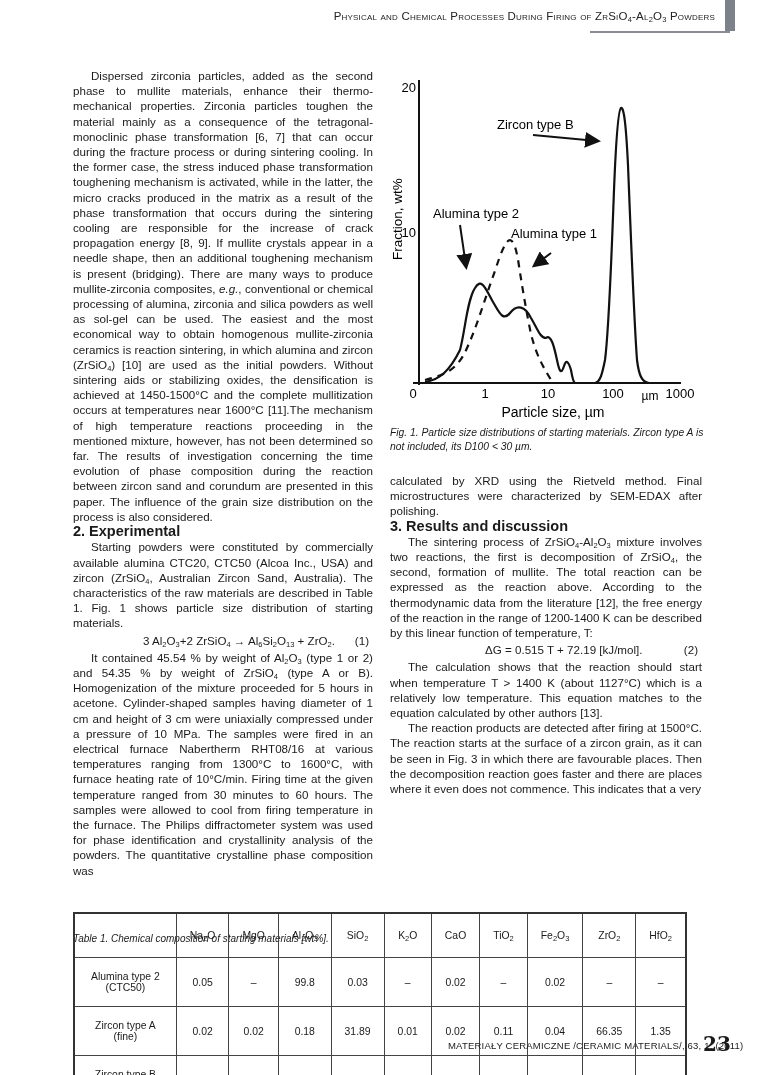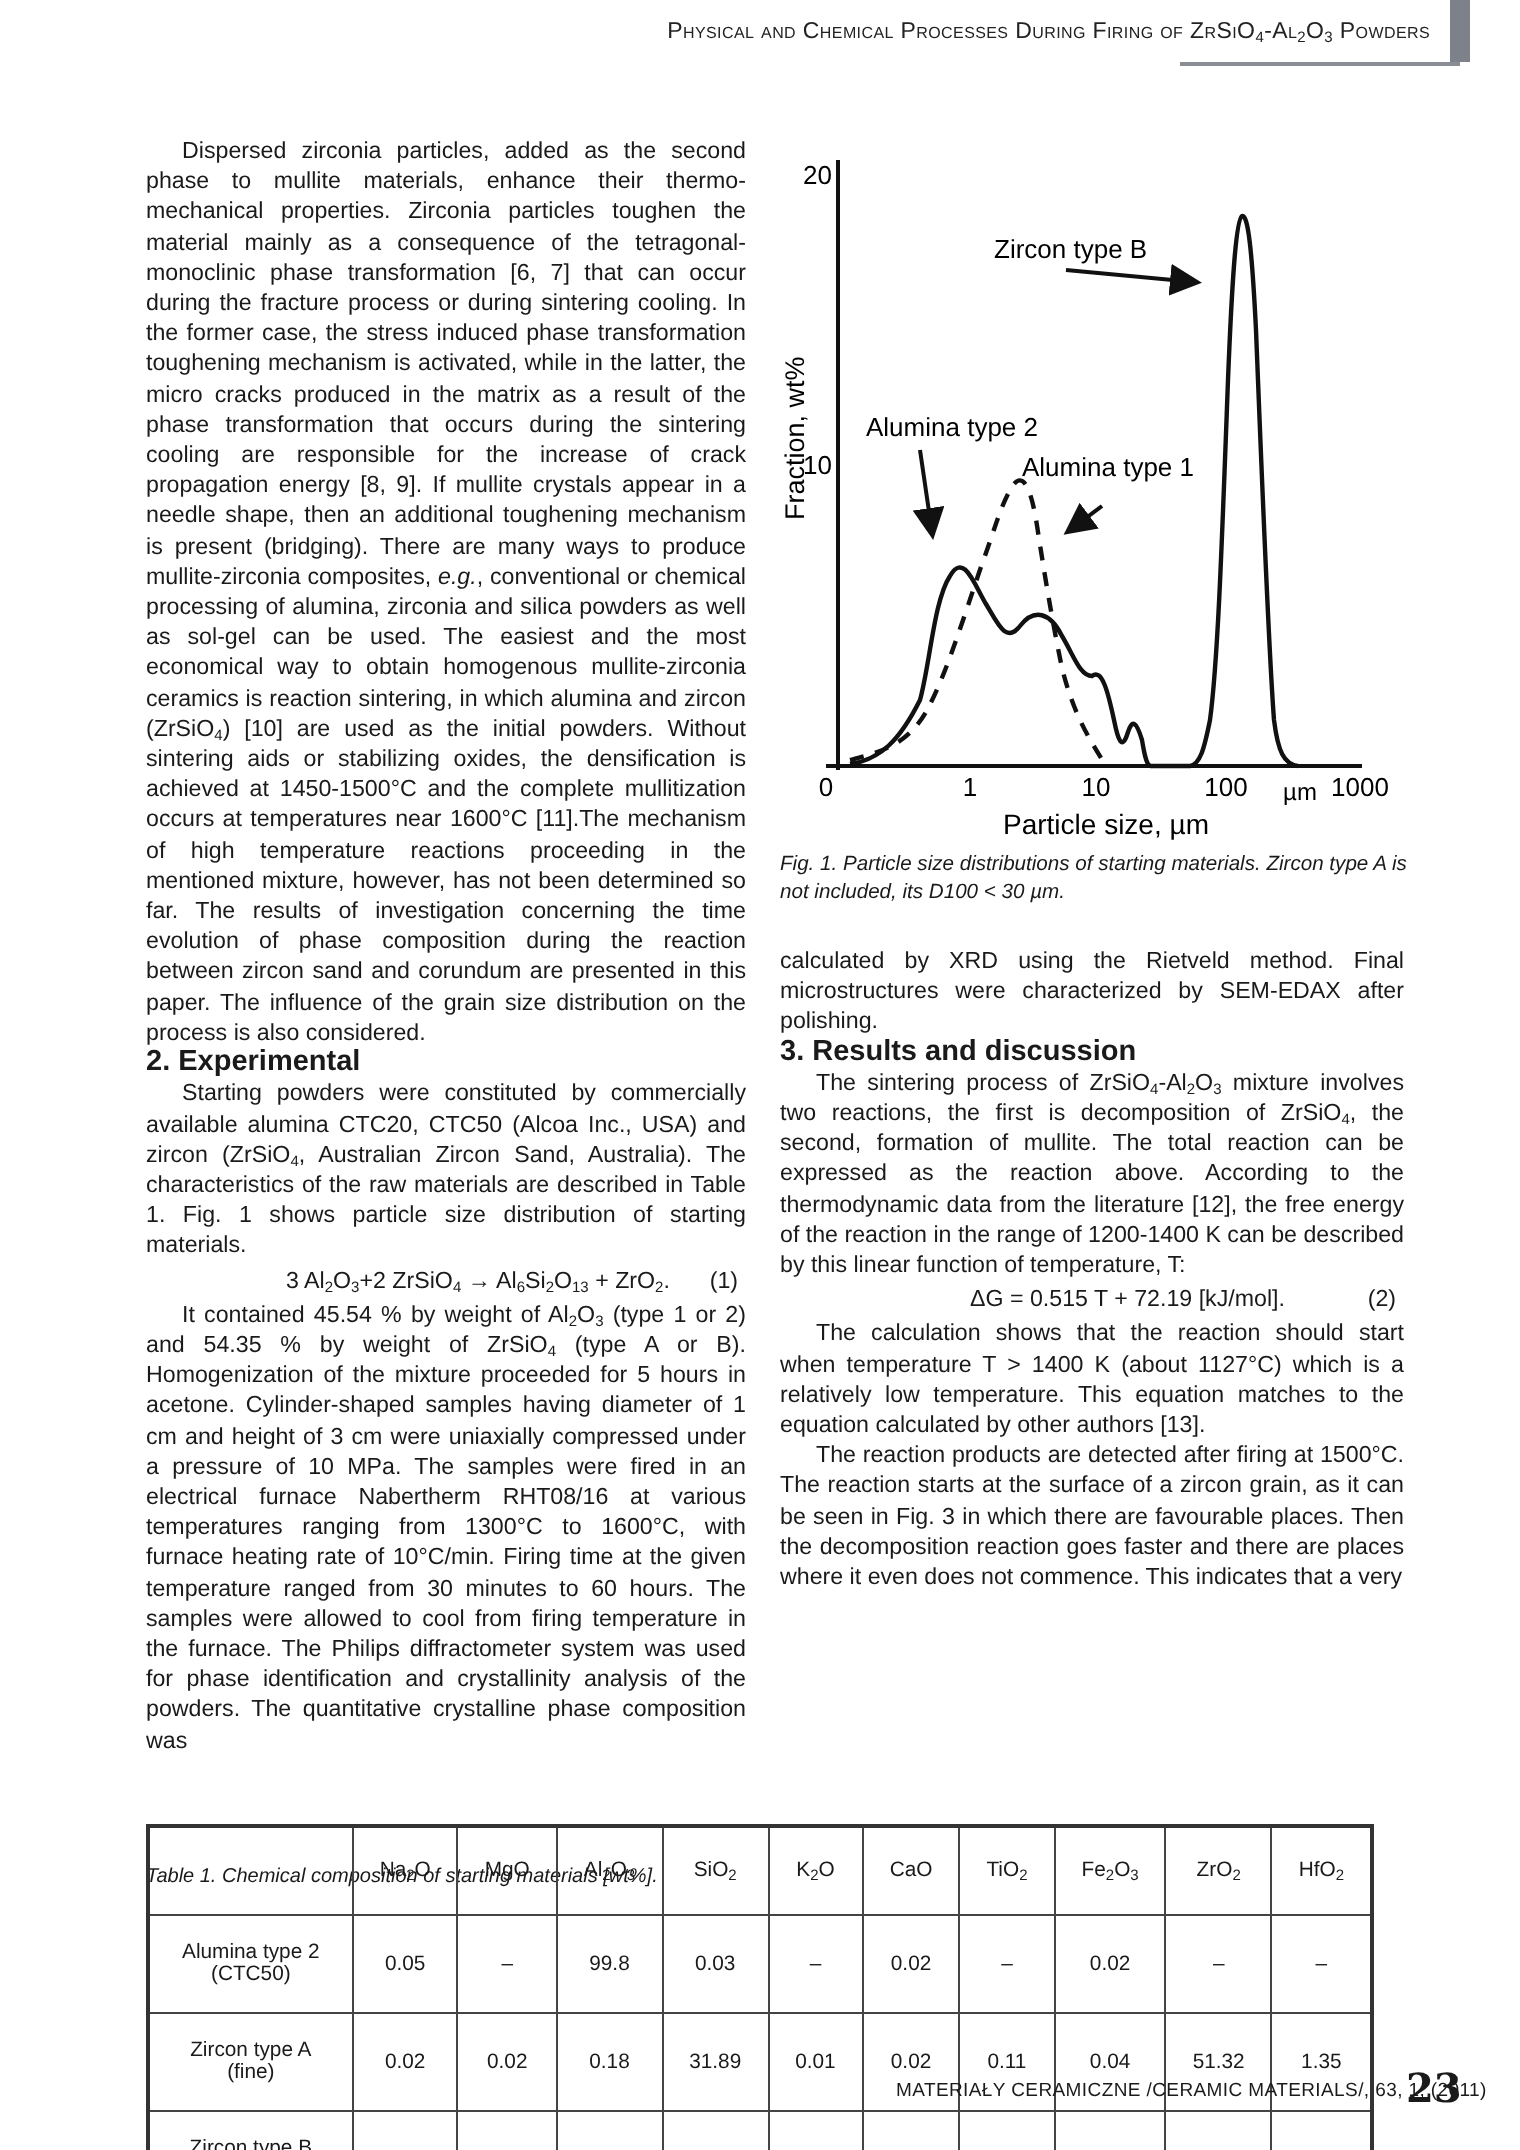--- a/index.html
+++ b/index.html
@@ -135,21 +135,21 @@
     <tr>
       <td>Zircon type A (fine)</td>
       <td>0.02</td>
       <td>0.02</td>
       <td>0.18</td>
       <td>31.89</td>
       <td>0.01</td>
       <td>0.02</td>
       <td>0.11</td>
       <td>0.04</td>
-      <td>51.32</td>
+      <td>66.35</td>
       <td>1.35</td>
     </tr>
     <tr>
       <td>Zircon type B (coarse)</td>
       <td>0.00</td>
       <td>0.01</td>
       <td>0.27</td>
       <td>32.76</td>
       <td>0.01</td>
       <td>0.02</td>

